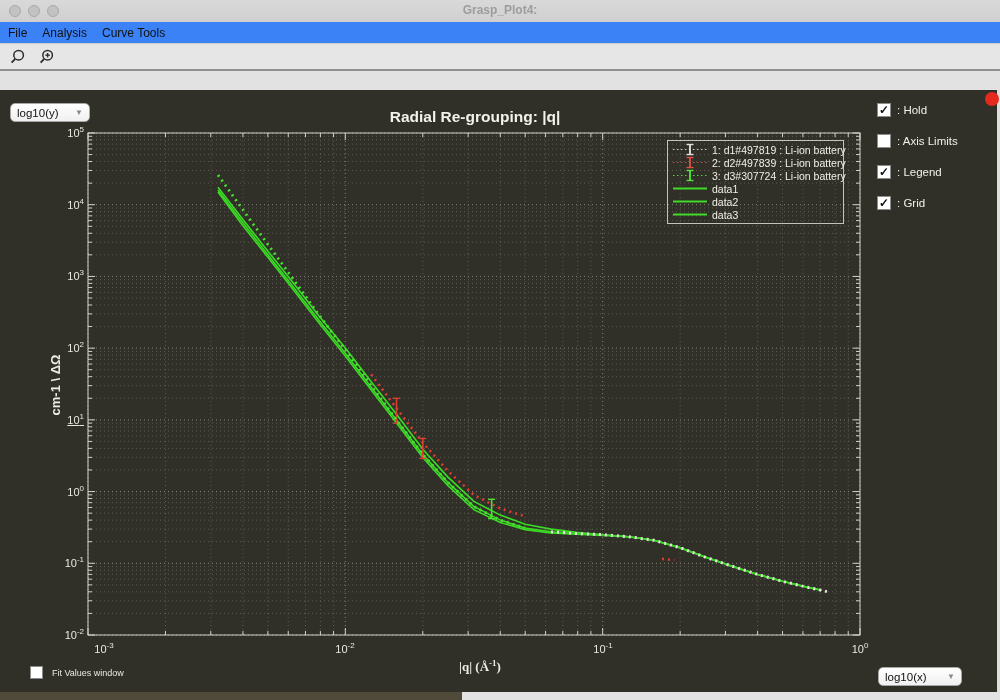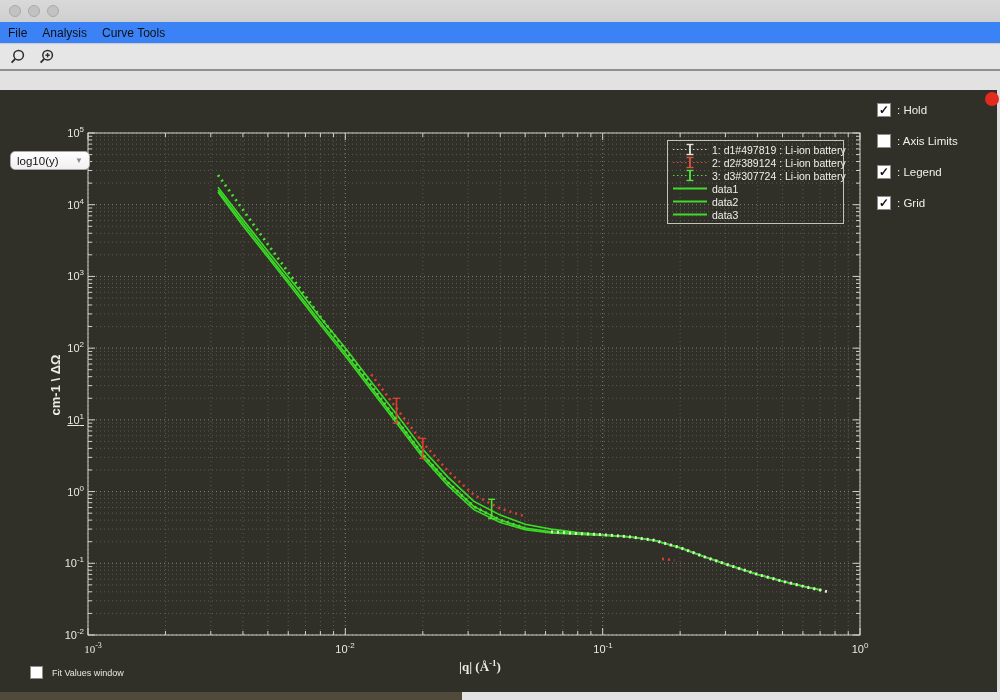--- a/index.html
+++ b/index.html
@@ -25,21 +25,21 @@
   .iqlabel{position:absolute;left:0;top:0;width:44px;height:17px;background:#e9e9e9;
     border-right:1px solid #bdbdbd;font-size:11px;color:#111;line-height:17px;padding-left:7px;box-sizing:border-box;}
   .iqinput{position:absolute;left:45px;top:0;width:955px;height:17px;}
   
   .panel{position:absolute;left:0;top:90px;width:1000px;height:602px;background:#302f28;}
   .rightstrip{position:absolute;left:997px;top:90px;width:3px;height:602px;background:#dedede;}
   #chart{position:absolute;left:0;top:90px;width:1000px;height:602px;}
   .reddot{position:absolute;left:985px;top:92px;width:14px;height:14px;border-radius:50%;background:#e32a1d;}
   .drop{position:absolute;height:19px;border-radius:5px;background:linear-gradient(#ffffff,#f0f0f0);
     border:1px solid #a8a8a8;box-sizing:border-box;display:flex;align-items:center;justify-content:space-between;
-    padding:0 6px;font-size:11.5px;color:#111;margin-top:48px;}
+    padding:0 6px;font-size:11.5px;color:#111;}
   .drop .caret{color:#8a8a8a;font-size:8px;margin-left:6px;}
   .ydrop{left:10px;top:103px;width:80px;}
   .xdrop{left:878px;top:667px;width:84px;}
   .plot-title{position:absolute;left:300px;top:108px;width:350px;text-align:center;
     font-size:15.5px;font-weight:bold;color:#f2f2ec;}
   .ylab{position:absolute;left:-9px;top:377px;width:130px;height:16px;text-align:center;
     transform:rotate(-90deg);font-size:13px;font-weight:bold;color:#ecece4;}
   .xlab{position:absolute;left:380px;top:658px;width:200px;text-align:center;
     font-size:13px;font-weight:bold;color:#ecece4;font-family:Liberation Serif, serif;}
   .xlab sup{font-size:9px;}
@@ -70,20 +70,21 @@
 <body>
 
 <div class="window">
 
   <div class="titlebar">
     <div class="lights">
       <div class="light"></div>
       <div class="light"></div>
       <div class="light"></div>
     </div>
+    <div class="wtitle">Grasp_Plot4:</div>
   </div>
 
   <div class="menubar">
     <span class="menuitem">File</span>
     <span class="menuitem">Analysis</span>
     <span class="menuitem">Curve Tools</span>
   </div>
 
   <div class="toolbar">
     <button class="toolbtn">
@@ -404,35 +405,36 @@
 
   <div class="drop ydrop">
     <span>log10(y)</span>
     <span class="caret">▼</span>
   </div>
   <div class="drop xdrop">
     <span>log10(x)</span>
     <span class="caret">▼</span>
   </div>
 
+  <div class="plot-title">Radial Re-grouping: |q|</div>
   <div class="ylab">cm-1 \ ΔΩ</div>
   <div class="xlab"><span>|q|  (Å</span><sup>-1</sup><span>)</span></div>
 
   <div id="yticks">
       <div class="ticklab yt" style="left: 38px; top: 125px;">10<sup>5</sup></div>
       <div class="ticklab yt" style="left: 38px; top: 197px;">10<sup>4</sup></div>
       <div class="ticklab yt" style="left: 38px; top: 268px;">10<sup>3</sup></div>
       <div class="ticklab yt" style="left: 38px; top: 340px;">10<sup>2</sup></div>
       <div class="ticklab yt" style="left: 38px; top: 412px; text-decoration: underline;">10<sup>1</sup></div>
       <div class="ticklab yt" style="left: 38px; top: 484px;">10<sup>0</sup></div>
       <div class="ticklab yt" style="left: 38px; top: 555px;">10<sup>-1</sup></div>
       <div class="ticklab yt" style="left: 38px; top: 627px;">10<sup>-2</sup></div>
     </div>
   <div id="xticks">
-      <div class="ticklab xt" style="left: 68px; top: 641px; font-family: Liberation Serif, serif;">10<sup>-3</sup></div>
+      <div class="ticklab xt" style="left: 79px; top: 641px;">10<sup>-3</sup></div>
       <div class="ticklab xt" style="left: 320px; top: 641px;">10<sup>-2</sup></div>
       <div class="ticklab xt" style="left: 578px; top: 641px;">10<sup>-1</sup></div>
       <div class="ticklab xt" style="left: 835px; top: 641px;">10<sup>0</sup></div>
     </div>
 
   <div class="legend">
     <div class="lrow">
         <svg width="36" height="13">
           <line x1="1" y1="6.5" x2="35" y2="6.5" stroke="#cfcfc6" stroke-width="1.2" stroke-dasharray="1.5 2.5"></line>
           <line x1="18" y1="1.5" x2="18" y2="11.5" stroke="#e4e4da" stroke-width="1.8"></line>
@@ -441,21 +443,21 @@
         </svg>
         <span>1: d1#497819 : Li-ion battery</span>
       </div>
     <div class="lrow">
         <svg width="36" height="13">
           <line x1="1" y1="6.5" x2="35" y2="6.5" stroke="#d8453a" stroke-width="1.2" stroke-dasharray="1.5 2.5"></line>
           <line x1="18" y1="1.5" x2="18" y2="11.5" stroke="#e05045" stroke-width="1.8"></line>
           <line x1="14.5" y1="1.5" x2="21.5" y2="1.5" stroke="#e05045" stroke-width="1.4"></line>
           <line x1="14.5" y1="11.5" x2="21.5" y2="11.5" stroke="#e05045" stroke-width="1.4"></line>
         </svg>
-        <span>2: d2#389124 : Li-ion battery</span>
+        <span>2: d2#497839 : Li-ion battery</span>
       </div>
     <div class="lrow">
         <svg width="36" height="13">
           <line x1="1" y1="6.5" x2="35" y2="6.5" stroke="#47df31" stroke-width="1.2" stroke-dasharray="1.5 2.5"></line>
           <line x1="18" y1="1.5" x2="18" y2="11.5" stroke="#52e63c" stroke-width="1.8"></line>
           <line x1="14.5" y1="1.5" x2="21.5" y2="1.5" stroke="#52e63c" stroke-width="1.4"></line>
           <line x1="14.5" y1="11.5" x2="21.5" y2="11.5" stroke="#52e63c" stroke-width="1.4"></line>
         </svg>
         <span>3: d3#307724 : Li-ion battery</span>
       </div>

